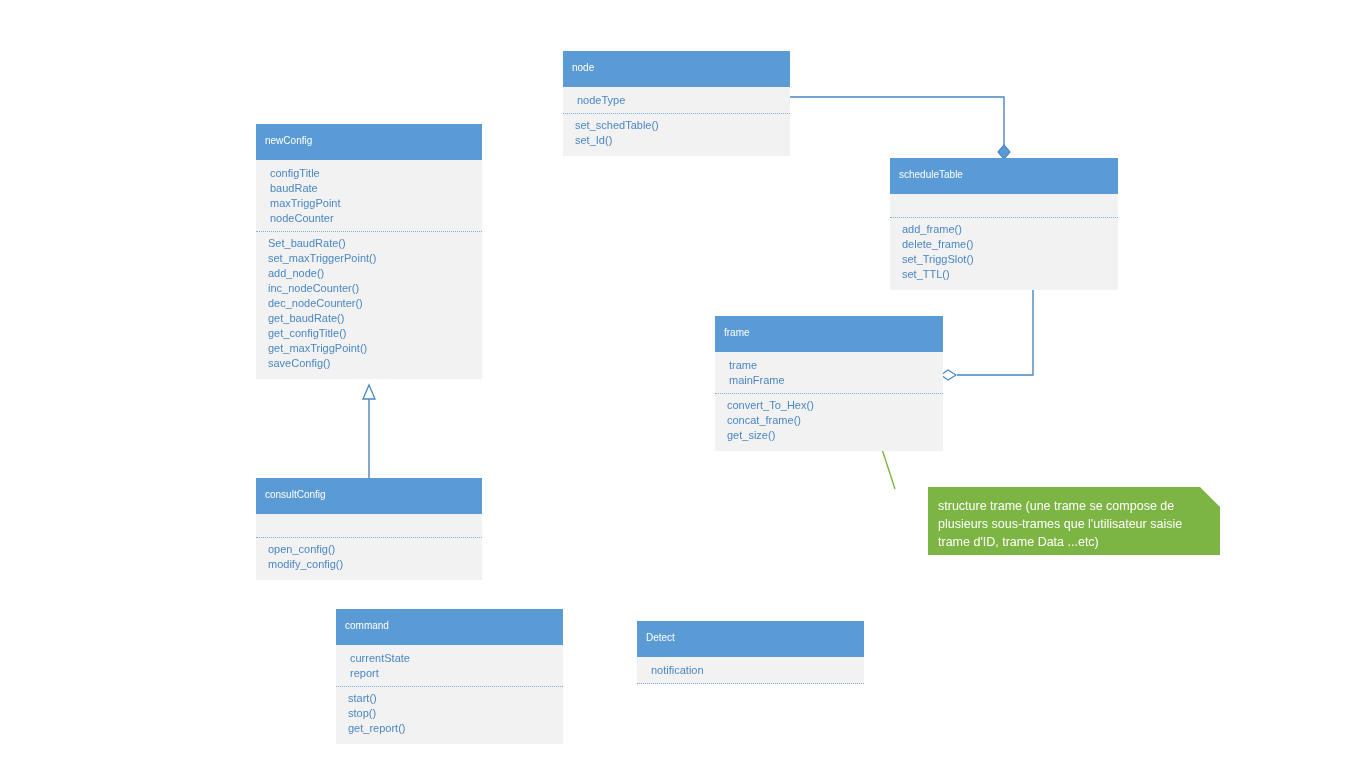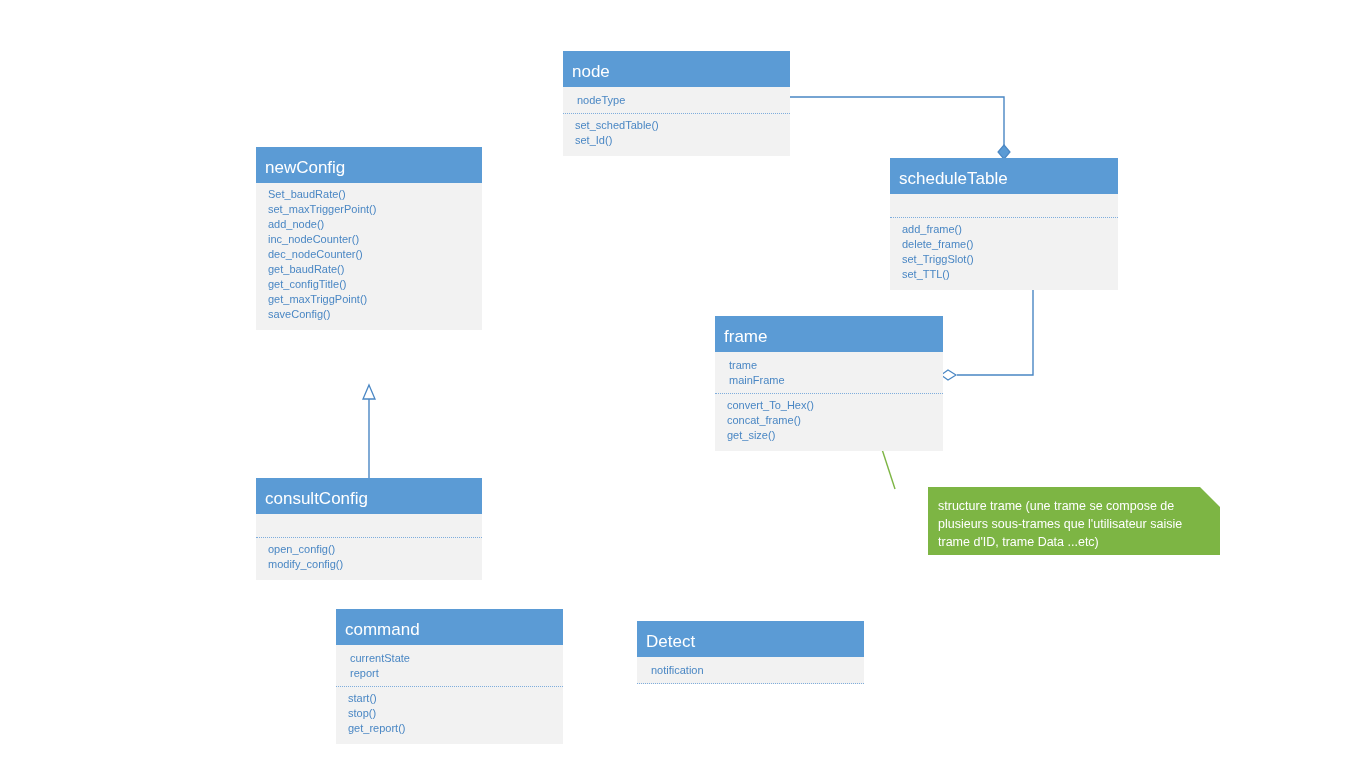--- a/index.html
+++ b/index.html
@@ -32,21 +32,21 @@
   }
   .uml-class {
     position: absolute;
     z-index: 2;
     box-sizing: border-box;
     background: #F2F2F2;
   }
   .uml-header {
     background: #5B9BD5;
     color: #ffffff;
-    font-size: 17px;
+    font-size: 10px;
     line-height: 1;
     padding: 12px 0 6px 9px;
     box-sizing: border-box;
     height: 36px;
     overflow: hidden;
     white-space: nowrap;
   }
   .uml-section {
     padding: 4px 0 4px 0;
     box-sizing: border-box;
@@ -115,22 +115,28 @@
     <g>
       <path d="M 369 478 L 369 398" fill="none" stroke="#4A87C4" stroke-width="1.4"></path>
       <polygon points="369,385 375,399 363,399" fill="#FFFFFF" stroke="#4A87C4" stroke-width="1.3"></polygon>
     </g>
 
     <g>
       <path d="M 878 437 L 895 489" fill="none" stroke="#7DB544" stroke-width="1.4"></path>
     </g>
   </svg>
 
-  <div class="uml-class" style="left:256px; top:147px; width:226px;">
+  <div class="uml-class" style="left:256px; top:124px; width:226px;">
     <div class="uml-header">newConfig</div>
+    <div class="uml-section uml-attrs">
+      <div class="uml-item">configTitle</div>
+      <div class="uml-item">baudRate</div>
+      <div class="uml-item">maxTriggPoint</div>
+      <div class="uml-item">nodeCounter</div>
+    </div>
     <div class="uml-section uml-ops">
       <div class="uml-item">Set_baudRate()</div>
       <div class="uml-item">set_maxTriggerPoint()</div>
       <div class="uml-item">add_node()</div>
       <div class="uml-item">inc_nodeCounter()</div>
       <div class="uml-item">dec_nodeCounter()</div>
       <div class="uml-item">get_baudRate()</div>
       <div class="uml-item">get_configTitle()</div>
       <div class="uml-item">get_maxTriggPoint()</div>
       <div class="uml-item">saveConfig()</div>

